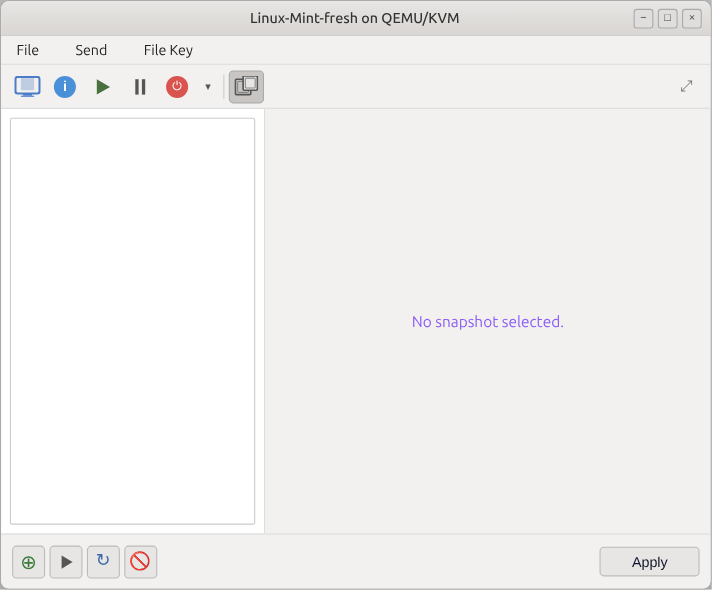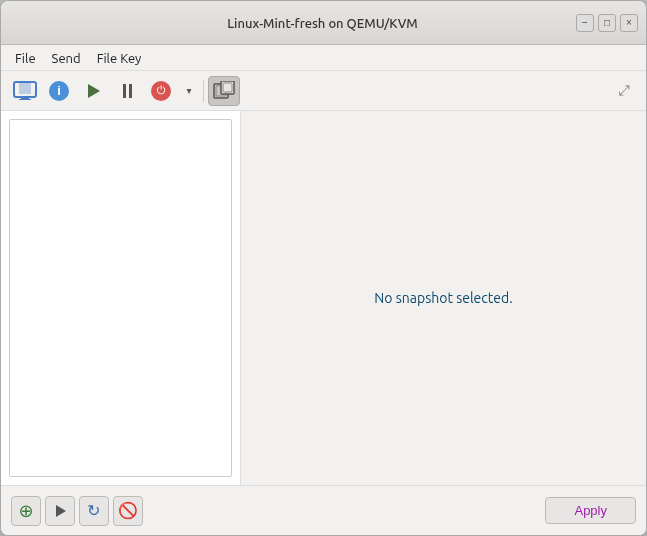--- a/index.html
+++ b/index.html
@@ -31,21 +31,21 @@
       overflow: hidden;
     }
 
     
     .title-bar {
       background: linear-gradient(to bottom, #e8e6e4, #d8d5d2);
       border-bottom: 1px solid #bbb;
       display: flex;
       align-items: center;
       justify-content: space-between;
-      height: 44px;
+      height: 32px;
       padding: 0 8px;
       border-radius: 8px 8px 0 0;
     }
 
     .title-bar-title {
       flex: 1;
       text-align: center;
       font-size: 13px;
       font-weight: 500;
       color: #333;
@@ -75,21 +75,21 @@
     }
 
     
     .menu-bar {
       background: #f2f1f0;
       border-bottom: 1px solid #ddd;
       display: flex;
       align-items: center;
       height: 26px;
       padding: 0 6px;
-      gap: 0;
+      gap: 17px;
     }
 
     .menu-item {
       padding: 3px 8px;
       cursor: pointer;
       border-radius: 3px;
       font-size: 13px;
       color: #222;
     }
 
@@ -170,21 +170,21 @@
     .detail-panel {
       flex: 1;
       display: flex;
       align-items: center;
       justify-content: center;
       background: #f2f1f0;
     }
 
     .no-snapshot-text {
       font-size: 14px;
-      color: #0c4a6e;
+      color: #8b5cf6;
     }
 
     
     .bottom-bar {
       background: #f2f1f0;
       border-top: 1px solid #ddd;
       display: flex;
       align-items: center;
       height: 50px;
       padding: 0 10px;
@@ -205,21 +205,21 @@
     }
 
     .apply-btn {
       margin-left: auto;
       padding: 5px 28px;
       border-radius: 4px;
       border: 1px solid #bbb;
       background: #e8e6e4;
       cursor: pointer;
       font-size: 13px;
-      color: #a21caf;
+      color: #0f172a;
     }
 
     .icon-info {
       width: 20px;
       height: 20px;
       border-radius: 50%;
       background: #4a90d9;
       color: white;
       display: flex;
       align-items: center;

